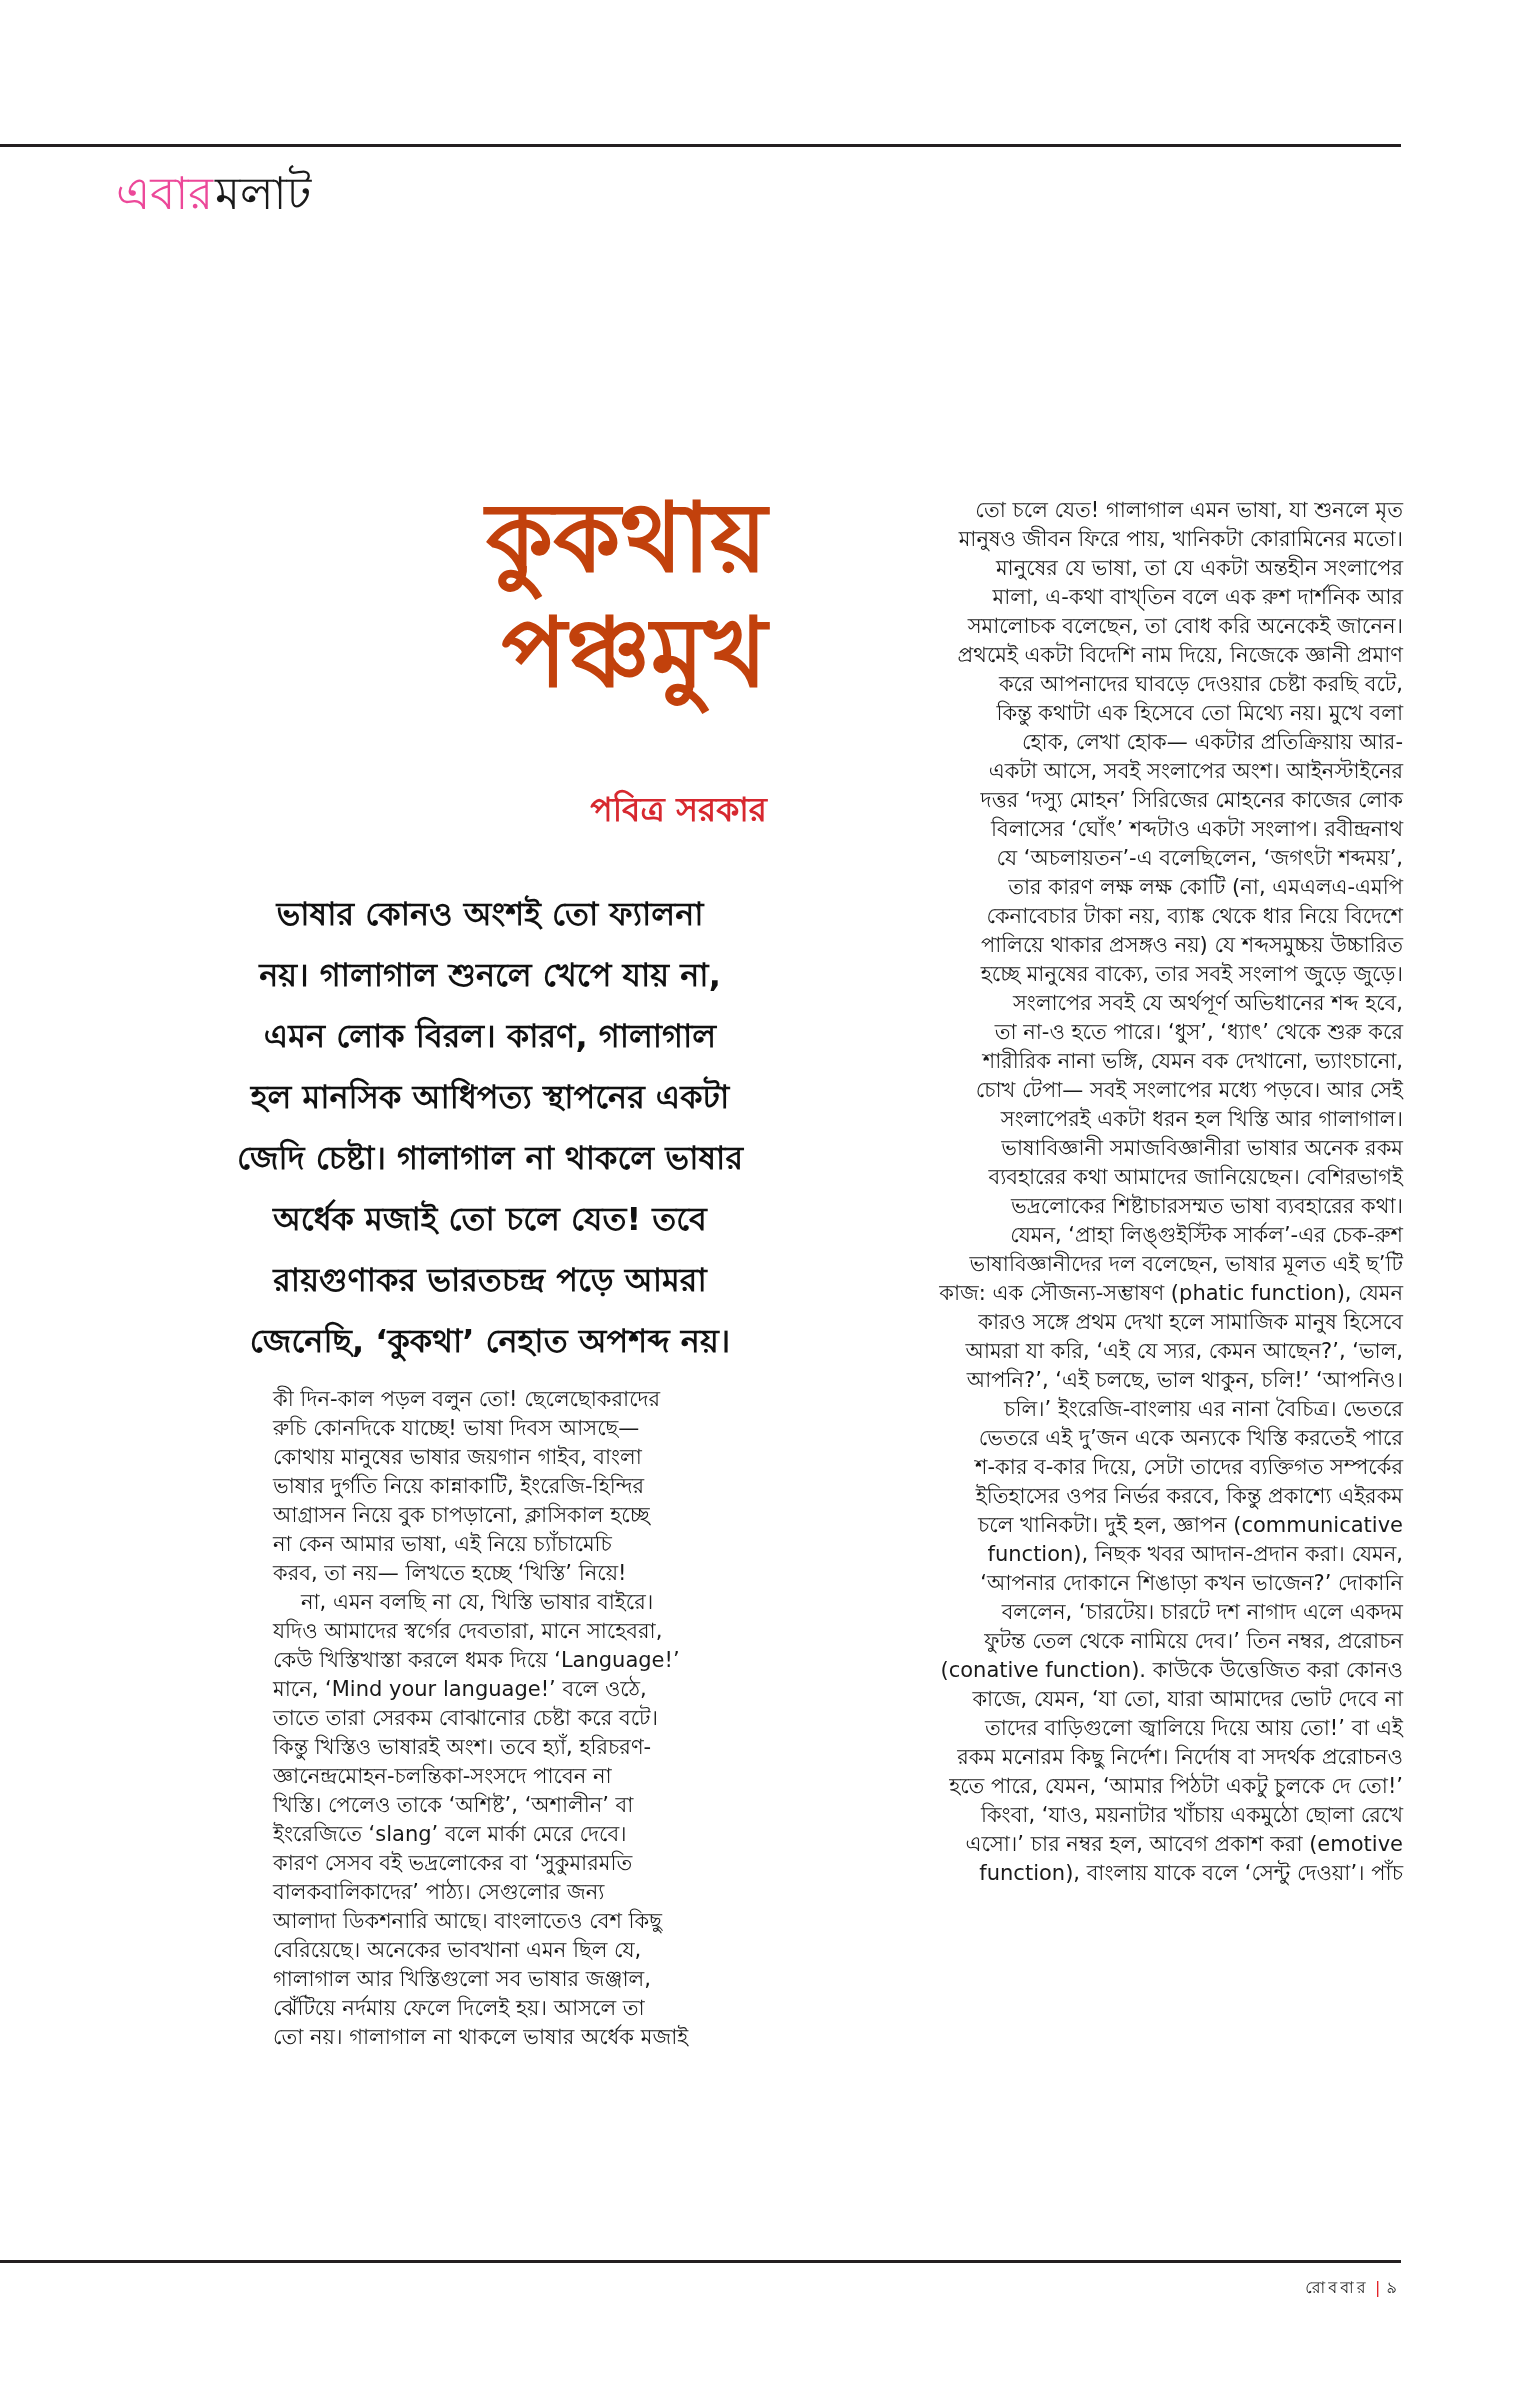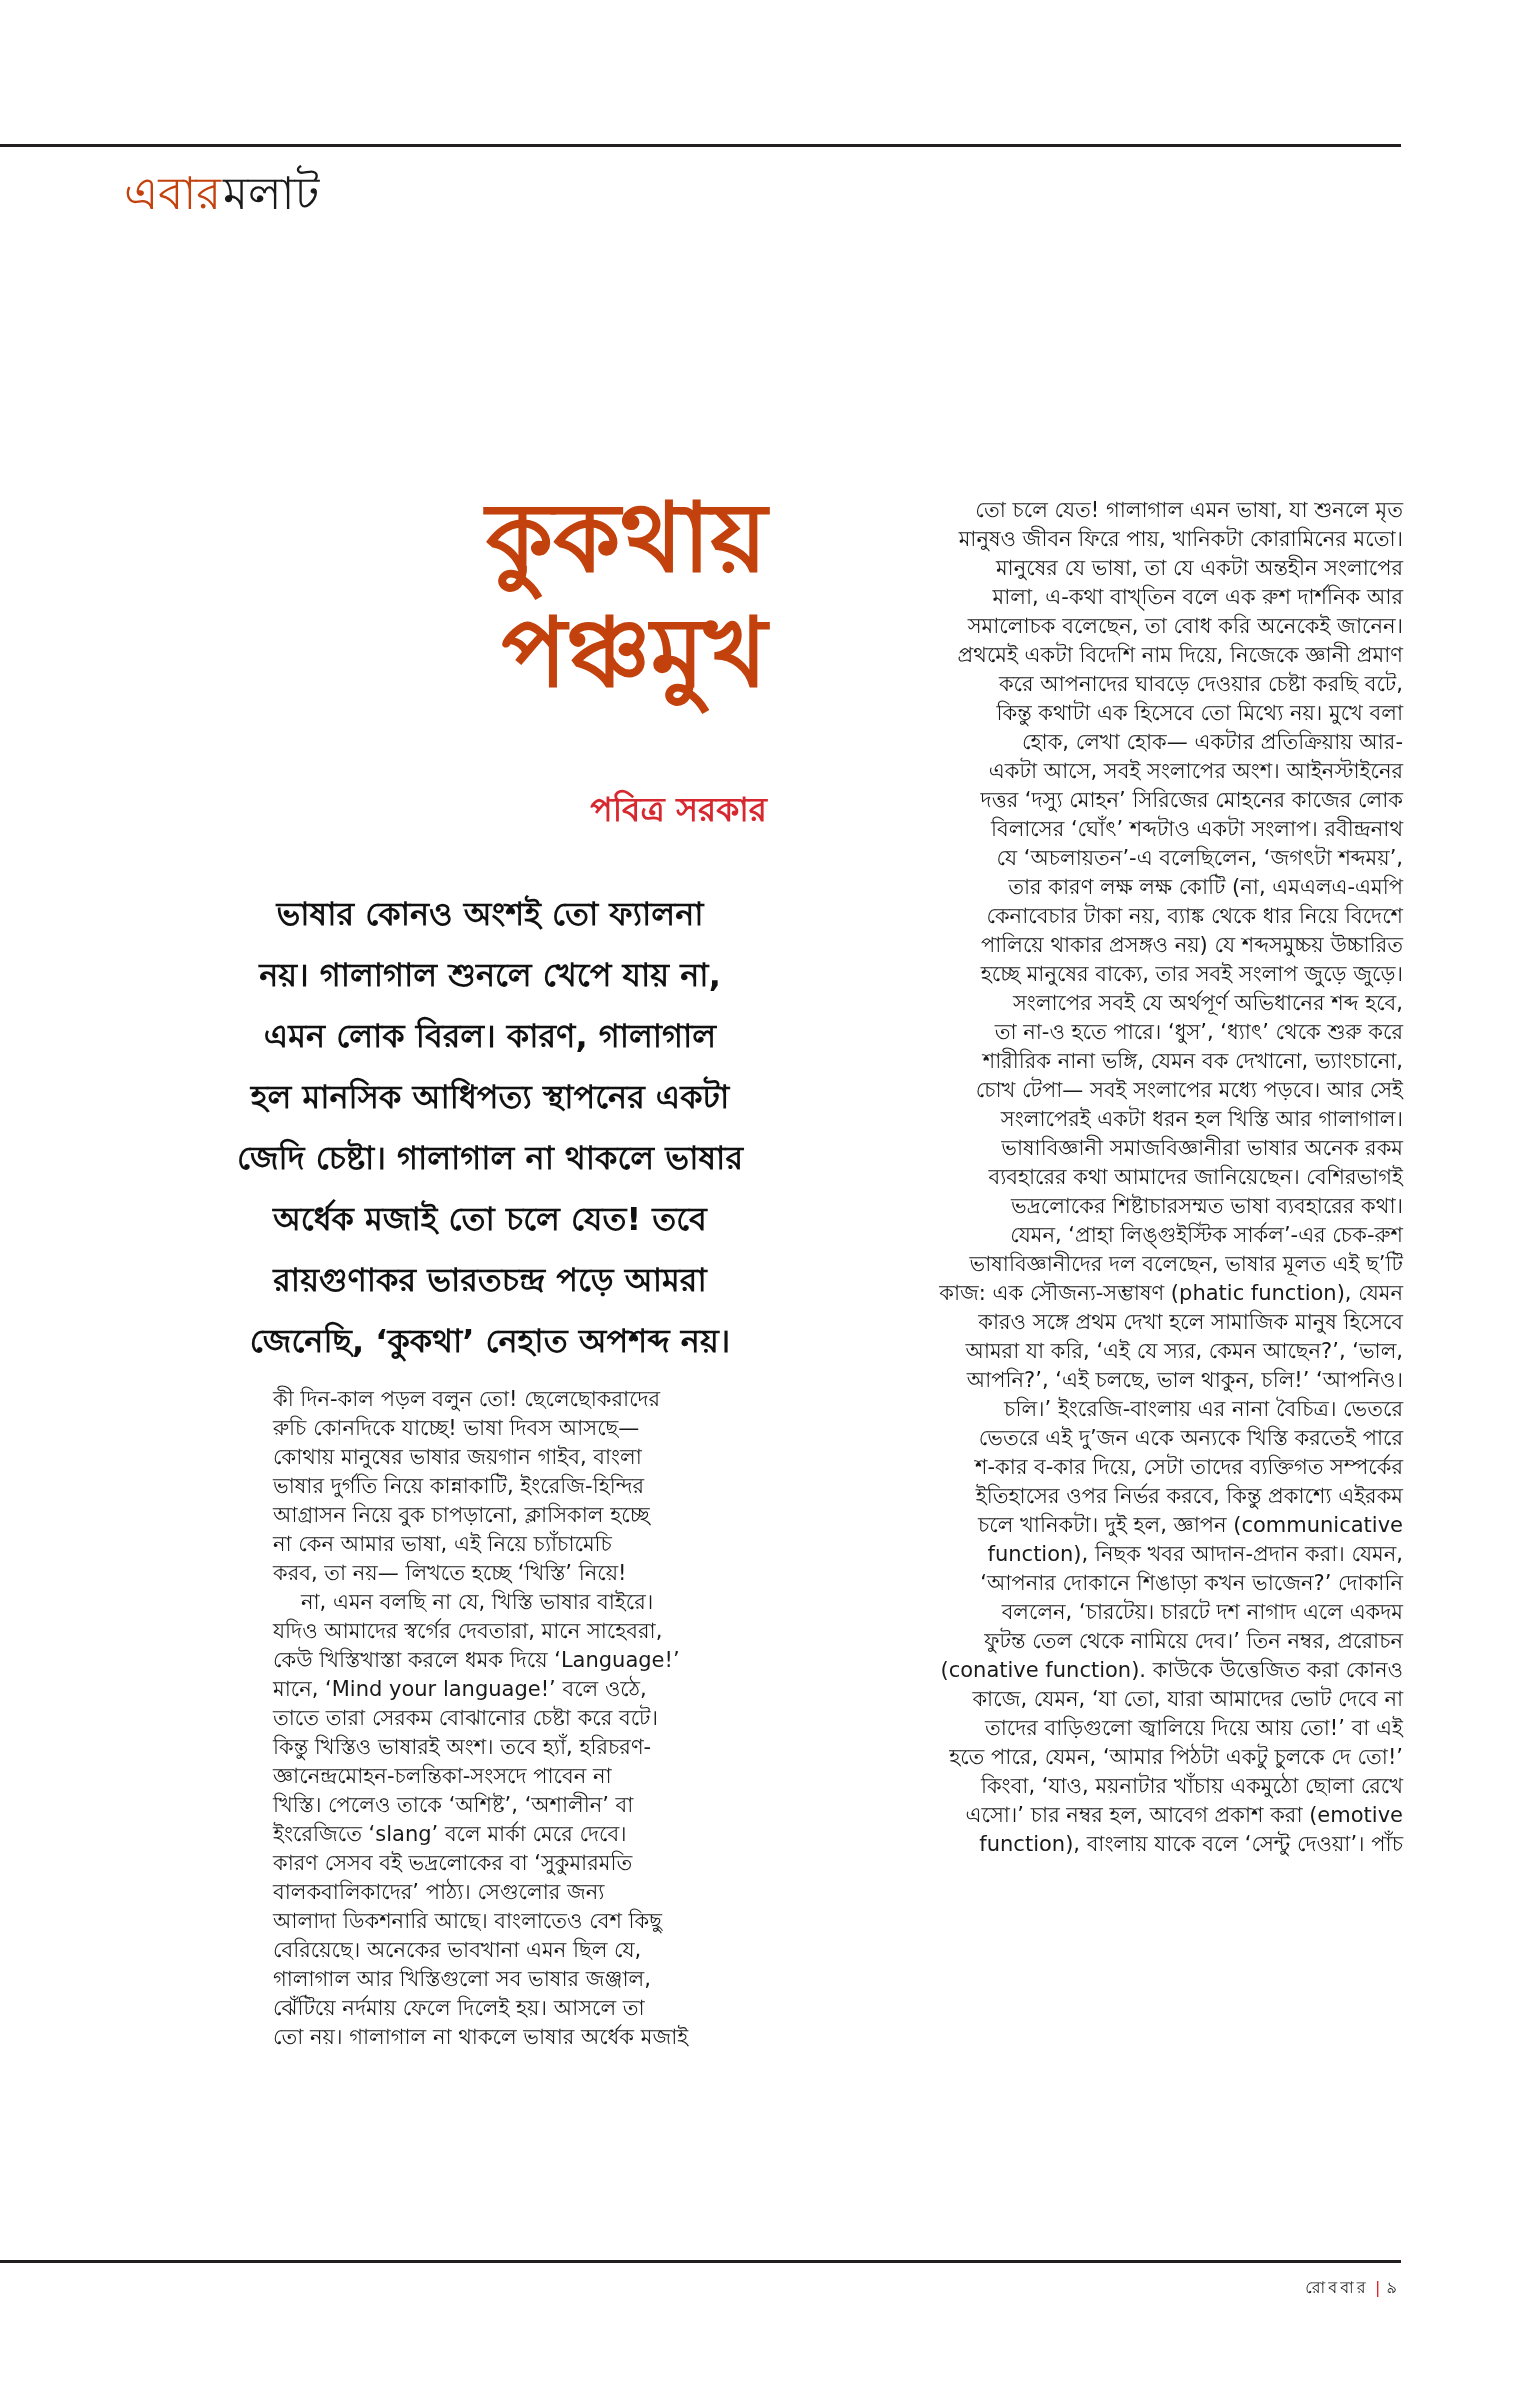--- a/index.html
+++ b/index.html
@@ -99,21 +99,21 @@
       margin: 0 6.2px;
       letter-spacing: 0;
     }
   </style>
 </head>
 <body>
 
 <div class="rule rule-top"></div>
 
 <div class="section-header">
-  <span class="accent" style="color: #c2410c; margin-left: 8px;">এবার</span><span class="plain">মলাট</span>
+  <span class="accent" style="color: #ec4899;">এবার</span><span class="plain">মলাট</span>
 </div>
 
 <div class="headline">
   <div>কুকথায়</div>
   <div>পঞ্চমুখ</div>
 </div>
 
 <div class="byline" style="color: rgb(215, 40, 47);">পবিত্র সরকার</div>
 
 <div class="standfirst">
@@ -189,20 +189,21 @@
     <div>শ-কার ব-কার দিয়ে, সেটা তাদের ব্যক্তিগত সম্পর্কের</div>
     <div>ইতিহাসের ওপর নির্ভর করবে, কিন্তু প্রকাশ্যে এইরকম</div>
     <div>চলে খানিকটা। দুই হল, জ্ঞাপন (communicative</div>
     <div>function), নিছক খবর আদান-প্রদান করা। যেমন,</div>
     <div>‘আপনার দোকানে শিঙাড়া কখন ভাজেন?’ দোকানি</div>
     <div>বললেন, ‘চারটেয়। চারটে দশ নাগাদ এলে একদম</div>
     <div>ফুটন্ত তেল থেকে নামিয়ে দেব।’ তিন নম্বর, প্ররোচন</div>
     <div>(conative function). কাউকে উত্তেজিত করা কোনও</div>
     <div>কাজে, যেমন, ‘যা তো, যারা আমাদের ভোট দেবে না</div>
     <div>তাদের বাড়িগুলো জ্বালিয়ে দিয়ে আয় তো!’ বা এই</div>
+    <div>রকম মনোরম কিছু নির্দেশ। নির্দোষ বা সদর্থক প্ররোচনও</div>
     <div>হতে পারে, যেমন, ‘আমার পিঠটা একটু চুলকে দে তো!’</div>
     <div>কিংবা, ‘যাও, ময়নাটার খাঁচায় একমুঠো ছোলা রেখে</div>
     <div>এসো।’ চার নম্বর হল, আবেগ প্রকাশ করা (emotive</div>
     <div>function), বাংলায় যাকে বলে ‘সেন্টু দেওয়া’। পাঁচ</div>
   </div>
 
 <div class="rule rule-bottom"></div>
 
 <div class="footer">
   <span>রোববার</span><span class="sep" style="color: rgb(227, 30, 36);">|</span><span>৯</span>

